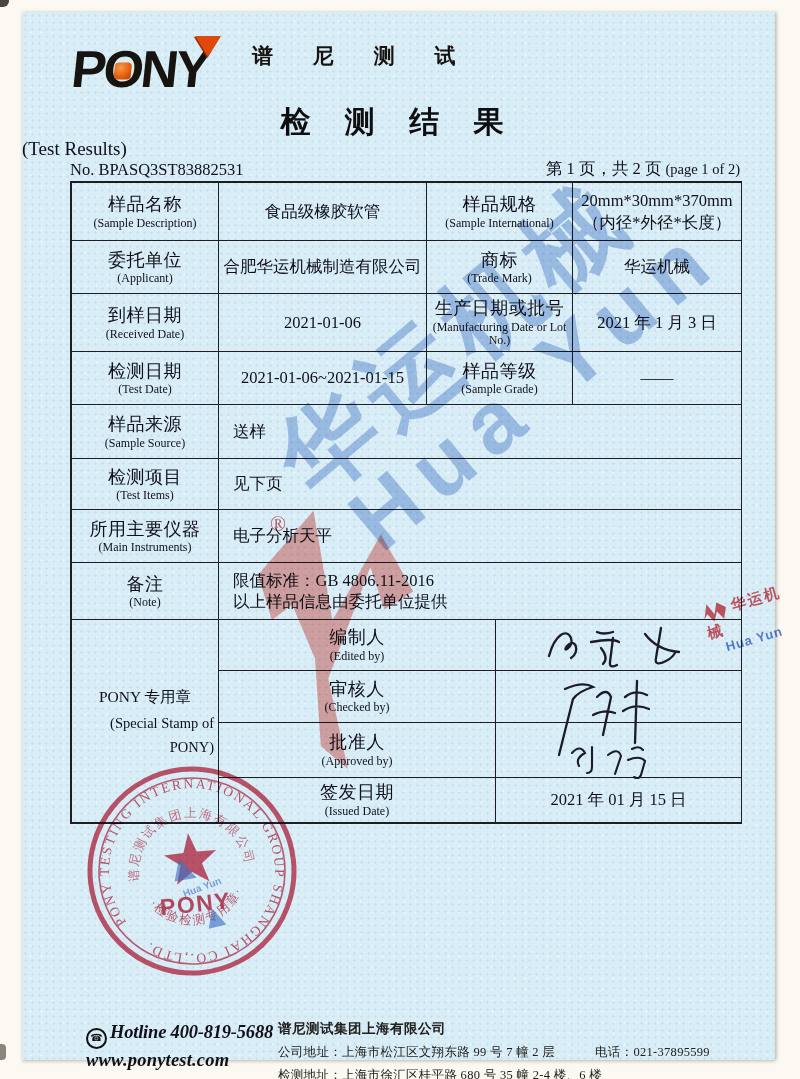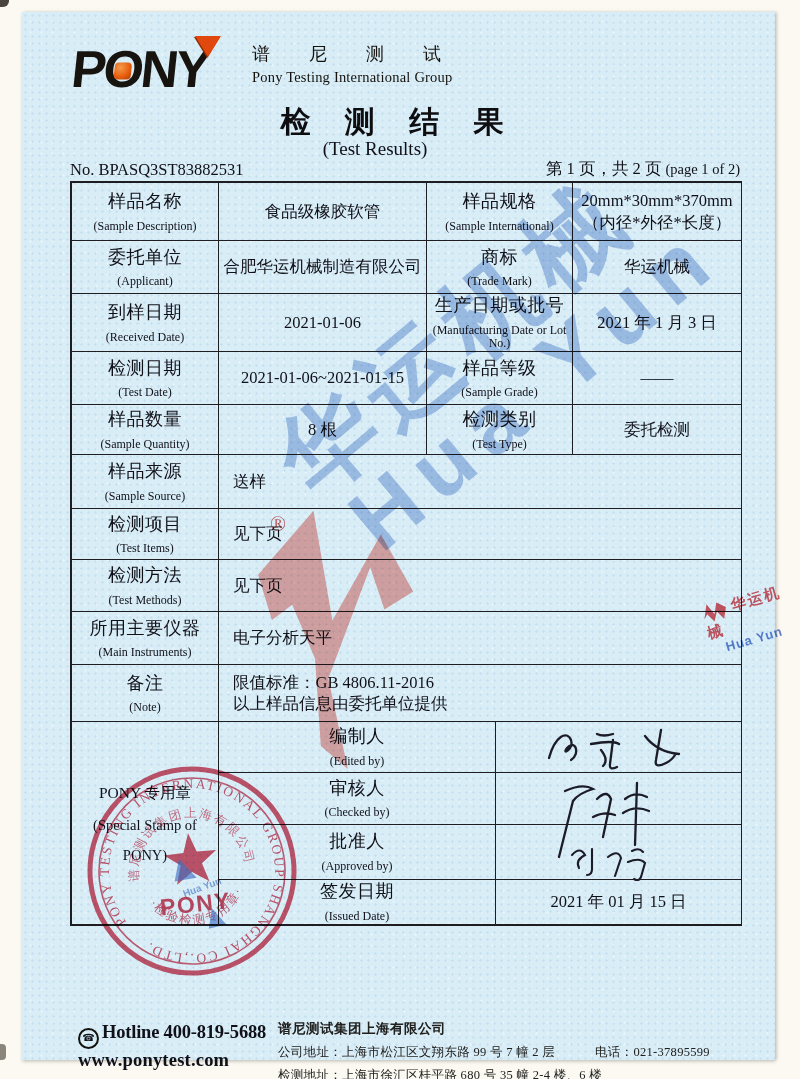--- a/index.html
+++ b/index.html
@@ -37,48 +37,48 @@
     background:radial-gradient(circle at 35% 30%, #f59a4e 0%, #e8600f 55%, #b63c00 100%);
   }
   .logo-tri{
     display:inline-block;width:0;height:0;margin-left:-12px;margin-bottom:30px;
     border-left:13px solid transparent;border-right:13px solid transparent;
     border-top:21px solid #e0480e;
     filter:drop-shadow(-1px 1px 0 #8c2a00);
   }
   .logo-right{position:absolute;left:230px;top:30px;width:320px;}
   .logo-cn{
-    font-family:"Liberation Sans","DejaVu Sans",sans-serif;font-weight:400;
-    font-size:18px;letter-spacing:17px;color:#17140f;white-space:nowrap;
+    font-family:"Liberation Sans","DejaVu Sans",sans-serif;font-weight:700;
+    font-size:21px;letter-spacing:17px;color:#17140f;white-space:nowrap;
   }
   .logo-sub{font-size:14.5px;margin-top:3px;letter-spacing:.2px;color:#14120e;}
   .title-cn{
     position:absolute;left:0;top:90px;width:753px;text-align:center;
     font-family:"Liberation Sans","DejaVu Sans",sans-serif;font-weight:700;
     font-size:30px;letter-spacing:13px;color:#0e0d10;
   }
-  .title-en{position:absolute;left:0;top:126px;width:682px;text-align:center;font-size:19px;margin-left:12px;}
+  .title-en{position:absolute;left:0;top:126px;width:682px;text-align:left;font-size:19px;}
   .no-row{
     position:absolute;left:48px;top:146px;width:670px;
     display:flex;justify-content:space-between;align-items:flex-end;font-size:16.5px;
   }
   .pg-en{font-size:14.5px;}
 
   
   .doc-table-wrap{position:absolute;left:48px;top:169px;width:670px;border:1.8px solid #1d1d22;z-index:2;}
   table{border-collapse:collapse;width:100%;table-layout:fixed;}
   td{border:1.5px solid #1d1d22;padding:0 4px;vertical-align:middle;text-align:center;overflow:visible;}
   table.t2 td{border-top:0;}
   .cn{font-size:18px;letter-spacing:.5px;line-height:1.25;}
-  .en{font-size:12px;line-height:1.12;margin-top:7px;}
+  .en{font-size:12px;line-height:1.12;margin-top:1px;}
   .val{font-size:16.5px;line-height:1.3;}
   td.left-val{text-align:left;padding-left:14px;}
   td.rel{position:relative;}
   .stamp-cell-text{font-size:15.5px;line-height:1.9;position:relative;z-index:1;}
-  .stamp-cell-text .en{font-size:14.5px;line-height:1.6;}
+  .stamp-cell-text .en{font-size:14.5px;line-height:1.6;text-align:right;}
 
   
   .wm-blue{
     position:absolute;left:110px;top:270px;width:700px;z-index:4;
     transform:rotate(-40deg);transform-origin:50% 50%;
     mix-blend-mode:multiply;pointer-events:none;
     font-family:"Liberation Sans","DejaVu Sans",sans-serif;font-weight:700;
     color:rgba(77,124,201,.42);text-align:center;
   }
   .wm-blue .l1{font-size:96px;letter-spacing:10px;line-height:.95;}
@@ -95,21 +95,21 @@
     position:absolute;left:705px;top:590px;z-index:6;mix-blend-mode:multiply;
     transform:rotate(-16deg);pointer-events:none;text-align:left;
     font-family:"Liberation Sans","DejaVu Sans",sans-serif;font-weight:700;
   }
   .mini-logo .m-cn{font-size:15px;color:rgba(214,60,70,.85);letter-spacing:2px;}
   .mini-logo .m-en{font-size:13px;color:rgba(70,110,200,.85);letter-spacing:1px;margin-left:14px;}
   .sig{position:absolute;z-index:5;pointer-events:none;}
 
   
   .footer{position:absolute;left:48px;top:1000px;width:690px;z-index:2;}
-  .hotline-block{position:absolute;left:8px;top:10px;width:215px;font-weight:700;}
+  .hotline-block{position:absolute;left:16px;top:10px;width:215px;font-weight:700;font-style:italic;}
   .hotline{font-size:18.5px;white-space:nowrap;letter-spacing:-.2px;}
   .phone-icon{
     display:inline-block;width:17px;height:17px;border:2.2px solid #14120e;border-radius:50%;
     font-size:10px;line-height:16px;text-align:center;vertical-align:-3px;margin-right:3px;
     font-family:"DejaVu Sans",sans-serif;font-weight:400;
   }
   .website{font-size:18.5px;margin-top:1px;letter-spacing:.2px;}
   .addr-block{position:absolute;left:208px;top:8px;width:330px;font-size:12.5px;color:#20201e;}
   .addr-block .company{font-size:13.5px;font-weight:700;margin-bottom:5px;letter-spacing:.5px;}
   .addr-block .line{margin-top:6px;letter-spacing:.3px;}
@@ -118,21 +118,20 @@
 </head>
 <body>
 
 <div class="page">
 
   <div class="logo-row">
     <span class="pony-word"><span>P</span><span class="o-wrap"><span>O</span><span class="o-square"></span></span><span>N</span><span>Y</span></span><span class="logo-tri"></span>
   </div>
   <div class="logo-right">
     <div class="logo-cn">谱 尼 测 试</div>
-    <div class="logo-sub">Pony Testing International Group</div>
   </div>
   <div class="title-cn">检 测 结 果</div>
   <div class="title-en">(Test Results)</div>
   <div class="no-row">
     <span>No. BPASQ3ST83882531</span>
     <span>
       <span>第 1 页，共 2 页</span>
       <span class="pg-en">(page 1 of 2)</span>
     </span>
   </div>
@@ -190,50 +189,31 @@
               <div class="cn">检测日期</div>
               <div class="en">(Test Date)</div>
             </td>
         <td class="val">2021-01-06~2021-01-15</td>
         <td>
               <div class="cn">样品等级</div>
               <div class="en">(Sample Grade)</div>
             </td>
         <td class="val">——</td>
       </tr>
-      <tr style="height:50px">
-        <td>
-              <div class="cn">样品数量</div>
-              <div class="en">(Sample Quantity)</div>
-            </td>
-        <td class="val">8 根</td>
-        <td>
-              <div class="cn">检测类别</div>
-              <div class="en">(Test Type)</div>
-            </td>
-        <td class="val">委托检测</td>
-      </tr>
       <tr style="height:54px">
         <td>
               <div class="cn">样品来源</div>
               <div class="en">(Sample Source)</div>
             </td>
         <td class="val left-val" colspan="3">送样</td>
       </tr>
       <tr style="height:51px">
         <td>
               <div class="cn">检测项目</div>
               <div class="en">(Test Items)</div>
-            </td>
-        <td class="val left-val" colspan="3">见下页</td>
-      </tr>
-      <tr style="height:52px">
-        <td>
-              <div class="cn">检测方法</div>
-              <div class="en">(Test Methods)</div>
             </td>
         <td class="val left-val" colspan="3">见下页</td>
       </tr>
       <tr style="height:53px">
         <td>
               <div class="cn">所用主要仪器</div>
               <div class="en">(Main Instruments)</div>
             </td>
         <td class="val left-val" colspan="3">电子分析天平</td>
       </tr>

